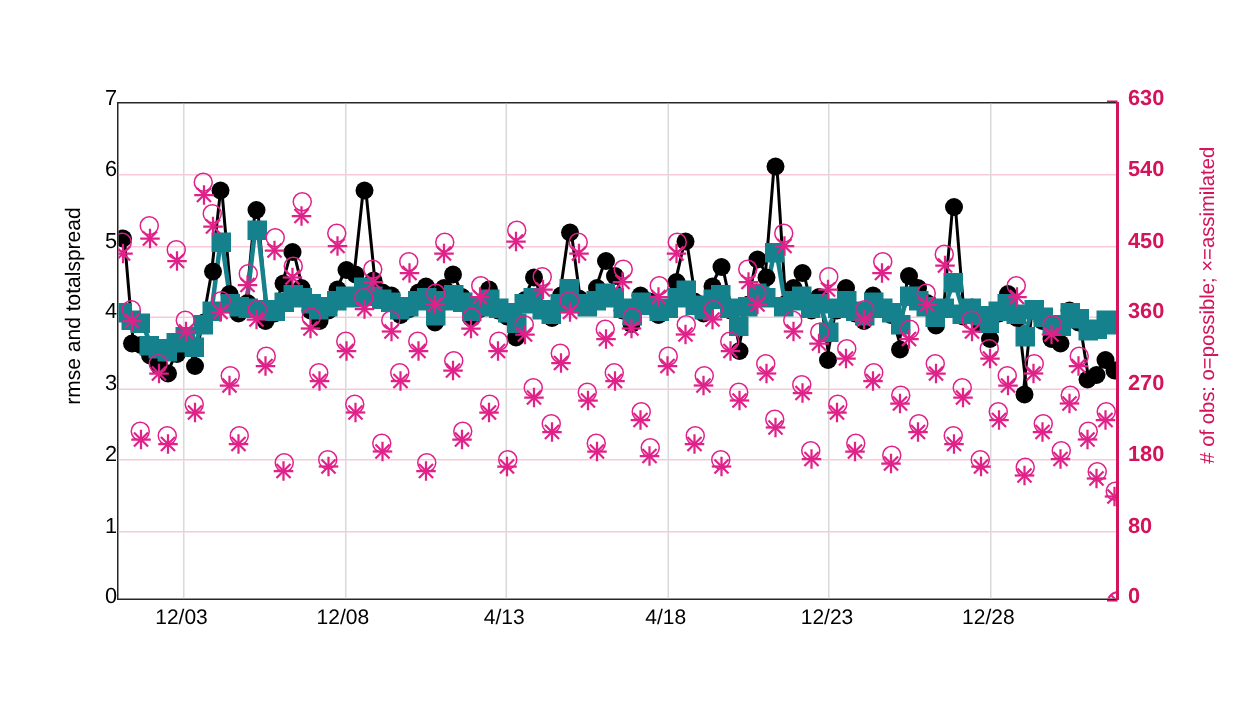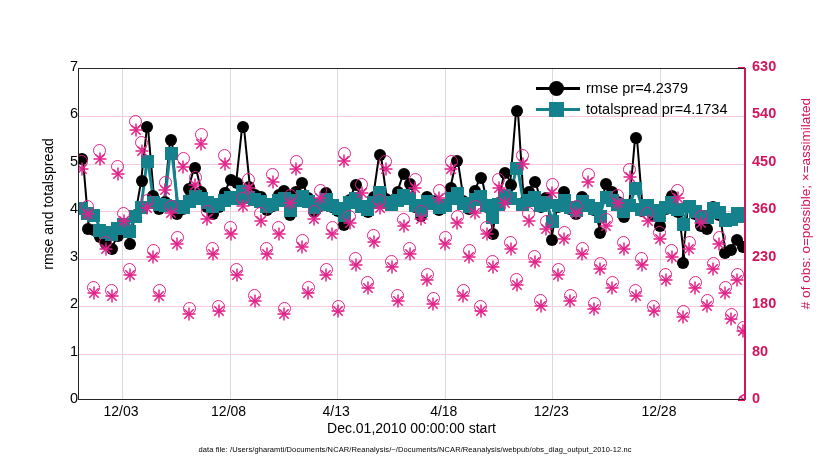--- a/index.html
+++ b/index.html
@@ -79,23 +79,21 @@
 
 <div class="fig">
 
   <div class="title-block">
   </div>
 
   <div class="ylabel-left">rmse and totalspread</div>
 
   <div class="ylabel-right"># of obs: o=possible; ×=assimilated</div>
 
-  <div class="xlabel">Dec.01,2010 00:00:00 start</div>
-
-  <div class="footer">data file: /Users/gharamti/Documents/NCAR/Reanalysis/~/Documents/NCAR/Reanalysis/webpub/obs_diag_output_2010-12.nc</div>
+
 
   <div id="left-ticks">
       <div class="ytick-l" style="top: 400px;">0</div>
       <div class="ytick-l" style="top: 352.571px;">1</div>
       <div class="tickmark-l" style="top: 351.871px;"></div>
       <div class="ytick-l" style="top: 305.143px;">2</div>
       <div class="tickmark-l" style="top: 304.443px;"></div>
       <div class="ytick-l" style="top: 257.714px;">3</div>
       <div class="tickmark-l" style="top: 257.014px;"></div>
       <div class="ytick-l" style="top: 210.286px;">4</div>
@@ -106,21 +104,21 @@
       <div class="tickmark-l" style="top: 114.729px;"></div>
       <div class="ytick-l" style="top: 68px;">7</div>
     </div>
   <div id="right-ticks">
       <div class="ytick-r" style="top: 400px;">0</div>
       <div class="tickmark-r" style="top: 399.2px;"></div>
       <div class="ytick-r" style="top: 352.571px;">80</div>
       <div class="tickmark-r" style="top: 351.771px;"></div>
       <div class="ytick-r" style="top: 305.143px;">180</div>
       <div class="tickmark-r" style="top: 304.343px;"></div>
-      <div class="ytick-r" style="top: 257.714px;">230</div>
+      <div class="ytick-r" style="top: 257.714px;">270</div>
       <div class="tickmark-r" style="top: 256.914px;"></div>
       <div class="ytick-r" style="top: 210.286px;">360</div>
       <div class="tickmark-r" style="top: 209.486px;"></div>
       <div class="ytick-r" style="top: 162.857px;">450</div>
       <div class="tickmark-r" style="top: 162.057px;"></div>
       <div class="ytick-r" style="top: 115.429px;">540</div>
       <div class="tickmark-r" style="top: 114.629px;"></div>
       <div class="ytick-r" style="top: 68px;">630</div>
       <div class="tickmark-r" style="top: 67.2px;"></div>
     </div>
@@ -1613,26 +1611,14 @@
               <line x1="7" y1="0.8" x2="7" y2="13.2"></line>
               <line x1="0.8" y1="7" x2="13.2" y2="7"></line>
               <line x1="2.5" y1="2.5" x2="11.5" y2="11.5"></line>
               <line x1="11.5" y1="2.5" x2="2.5" y2="11.5"></line>
             </g>
           </svg></div>
       </div>
   </div>
   <div class="right-spine"></div>
 
-  <div class="legend">
-    <div class="leg-row r1">
-      <span class="leg-line black"></span>
-      <span class="leg-mark dot"></span>
-      <span class="leg-txt">rmse pr=4.2379</span>
-    </div>
-    <div class="leg-row r2">
-      <span class="leg-line teal"></span>
-      <span class="leg-mark sq"></span>
-      <span class="leg-txt">totalspread pr=4.1734</span>
-    </div>
-  </div>
 
 </div>
 
 </body></html>

